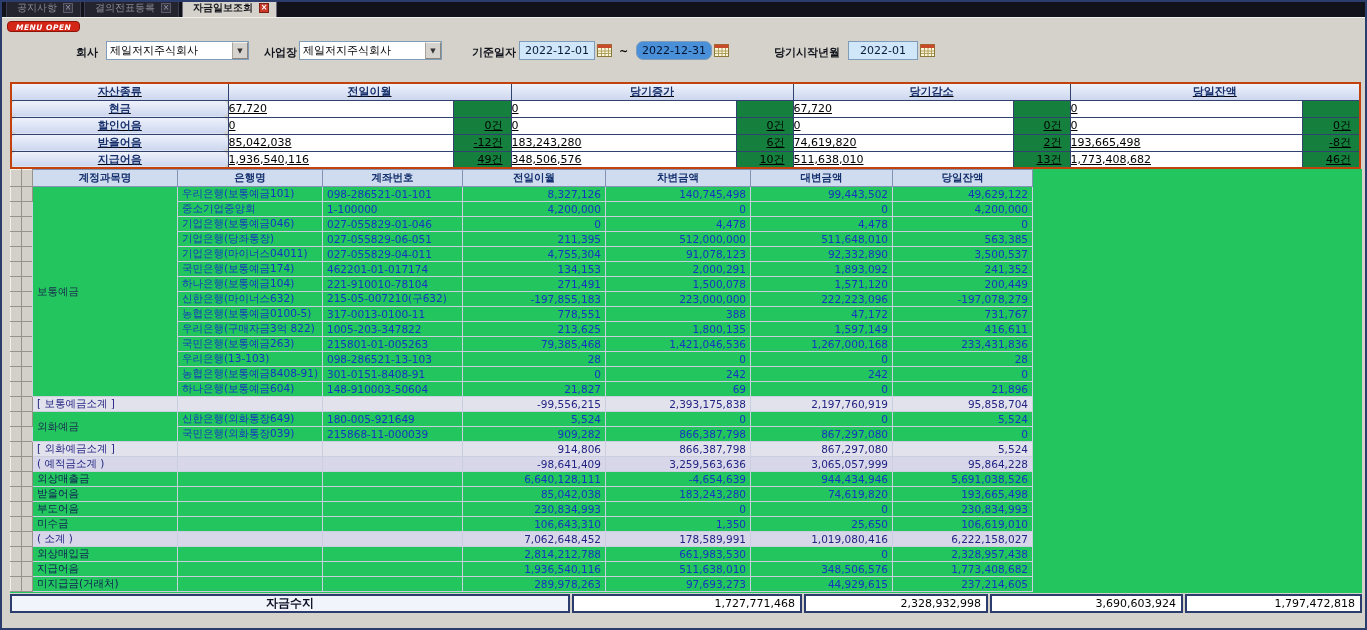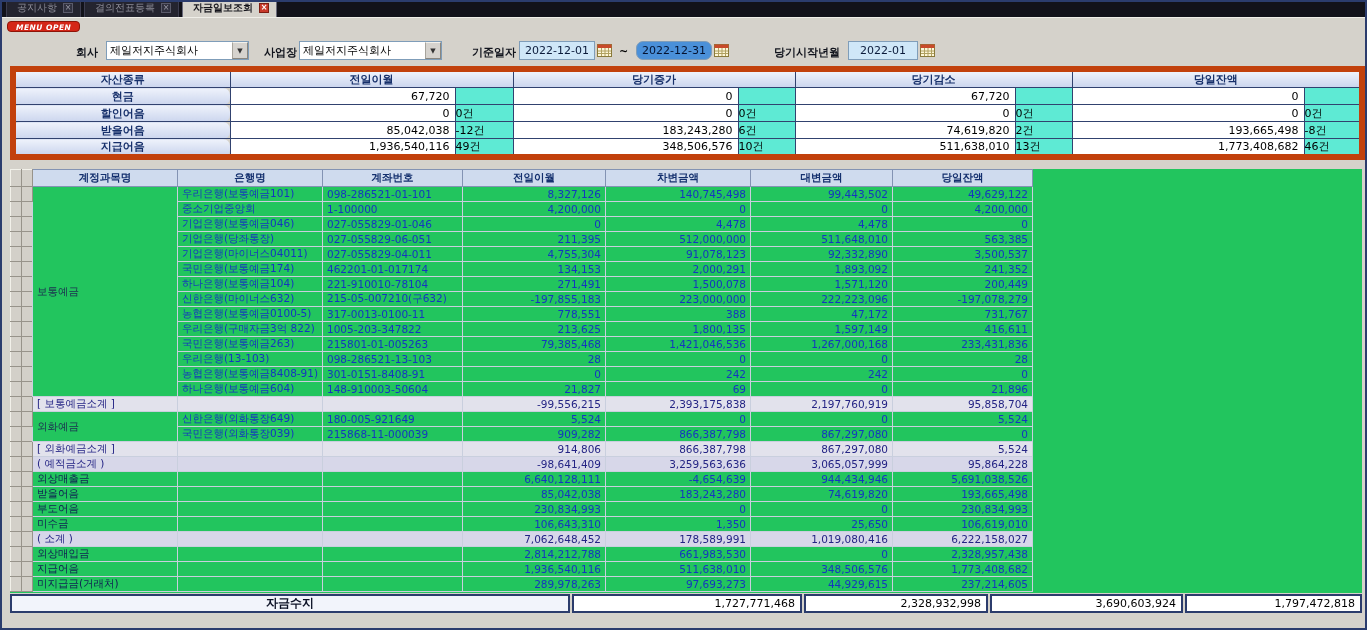--- a/index.html
+++ b/index.html
@@ -25,26 +25,26 @@
   .flabel { position:absolute; top:10px; font-size:11px; font-weight:bold; color:#10131c; white-space:nowrap; }
   .combo { position:absolute; top:6px; height:19px; background:#fff; border:1px solid #7f9db9; font-size:11px; display:flex; align-items:center; cursor:pointer; }
   .combo .cval { flex:1; padding:0 3px; color:#000; white-space:nowrap; overflow:hidden; }
   .combo .carrow { width:16px; height:17px; background:#d6d3ce; border-left:1px solid #a7a49c; border-top:1px solid #f4f2ec; border-right:1px solid #8a867e; border-bottom:1px solid #8a867e; display:flex; align-items:center; justify-content:center; font-size:7px; color:#333; }
   .datefield { position:absolute; top:6px; height:19px; background:#cfe7f8; border:1px solid #7f9db9; font-size:11px; color:#0a1a3a; text-align:center; line-height:17px; cursor:text; }
   .datefield.selected { background:#4a90d9; color:#041230;border-radius:7px; }
   .calbtn { position:absolute; top:8px; width:15px; height:15px; cursor:pointer; }
   .tilde { font-weight:bold; color:#000; }
 
   
-  .sumtable { position:absolute; top:64px; left:8px; width:1349px; border-collapse:collapse; table-layout:fixed; font-size:11px; border:6px solid #c2410c; }
+  .sumtable { position:absolute; top:80px; left:8px; width:1349px; border-collapse:collapse; table-layout:fixed; font-size:11px; border:2px solid #c2410c;text-decoration:underline; }
   .sumtable th, .sumtable td { border:1px solid #31426f; height:17px; white-space:nowrap; overflow:hidden; }
   .sumtable .hdr { background:linear-gradient(#eef2fb,#ccd6ee); color:#17306b; font-weight:bold; text-align:center; }
   .sumtable .asset { text-align:center;border-radius:7px; }
-  .sumtable .sum-amt { background:#fff; text-align:right; padding-right:5px; color:#000; }
-  .sumtable .sum-cnt { background:#5eead4; padding-right:8px; color:#000; border-left:1px solid #8c98bc; }
+  .sumtable .sum-amt { background:#fff; text-align:left; padding-right:5px; color:#000; }
+  .sumtable .sum-cnt { background:#15803d; text-align:right; padding-right:8px; color:#000; border-left:1px solid #8c98bc; }
 
   
   .gridwrap { position:absolute; top:167px; left:8px; width:1352px; height:424px; background:#22c55e; }
   .grid { border-collapse:collapse; table-layout:fixed; font-size:10.5px; width:1022px; border:1px solid #7a8aa8; }
   .grid th { background:#cfdbee; color:#14306e; font-weight:bold; border:1px solid #8393b3; height:17px; white-space:nowrap; overflow:hidden; }
   .grid td { border:1px solid #c9cfde; height:15px; padding:0 4px; white-space:nowrap; overflow:hidden; }
   .grid .rowsel { background:#d3d0c9 !important; border:1px solid; border-color:#f2f1ea #97938a #97938a #f2f1ea; padding:0; }
   .grid td.num { text-align:right; color:#1535c0; }
   .grid td.txt { color:#1535c0; }
   .grid td.grp { color:#1c2c50; vertical-align:middle; }

